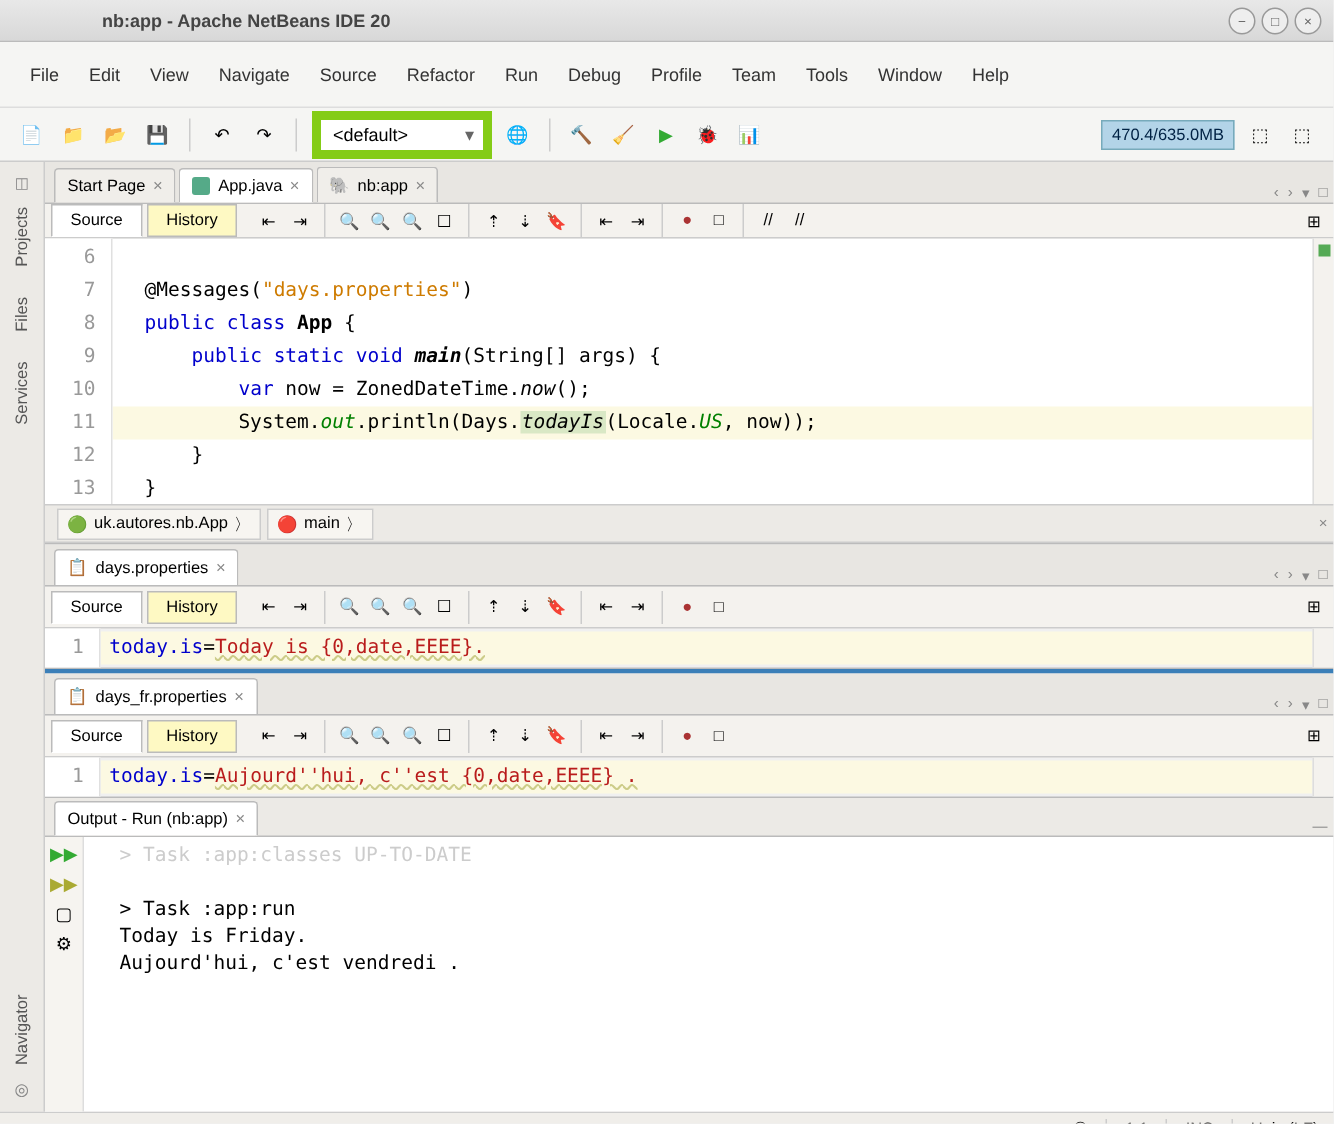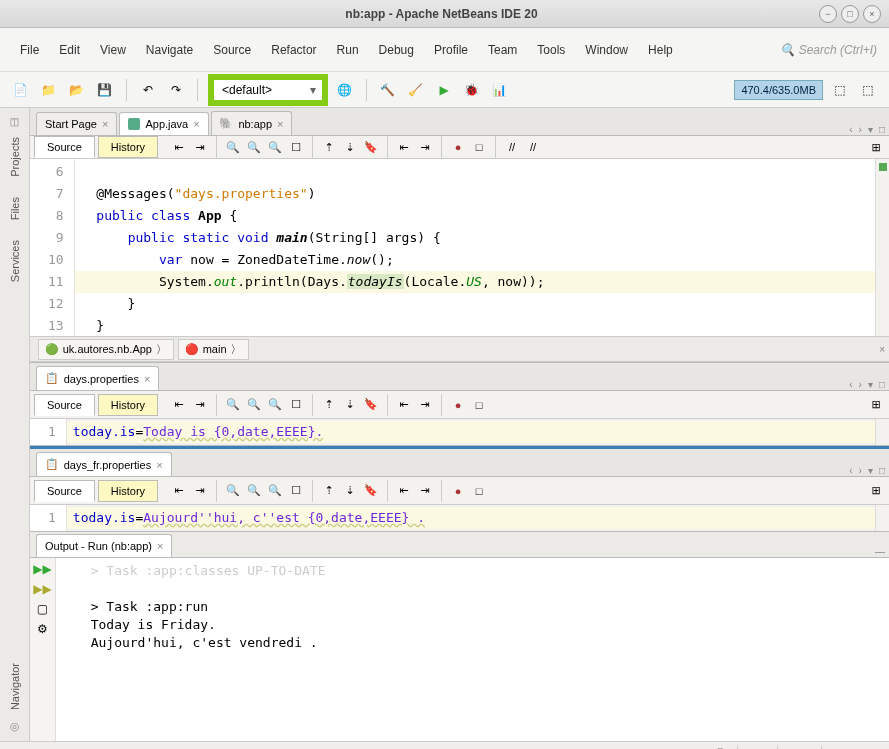--- a/index.html
+++ b/index.html
@@ -1,19 +1,19 @@
 <!DOCTYPE html>
 <html><head>
 <meta charset="utf-8">
 <style>
 * { box-sizing: border-box; margin: 0; padding: 0; }
 body { font-family: sans-serif; font-size: 12px; background: #f0f0f0; width: 889px; height: 749px; overflow: hidden; }
 
 .titlebar { height: 28px; background: linear-gradient(#e8e8e8,#d8d8d8); display: flex; align-items: center; padding: 0 8px; border-bottom: 1px solid #bbb; }
-.titlebar-title { flex: 1; text-align: center; font-weight: bold; color: #444; }
+.titlebar-title { flex: 1; text-align: left; font-weight: bold; color: #444; }
 .window-btn { width: 18px; height: 18px; border: 1px solid #999; border-radius: 50%; margin-left: 4px; background: #eee; display: flex; align-items: center; justify-content: center; font-size: 9px; color: #666; cursor: pointer; }
 
 .menubar { height: 44px; background: #f5f5f3; display: flex; align-items: center; padding: 0 12px; border-bottom: 1px solid #ddd; gap: 4px; }
 .menubar-item { padding: 4px 8px; color: #333; cursor: pointer; }
 .search-box { flex: 1; text-align: right; color: #999; font-style: italic; }
 .search-box::before { content: "🔍 "; }
 
 .toolbar { height: 36px; background: #f5f5f3; display: flex; align-items: center; padding: 0 10px; gap: 6px; border-bottom: 1px solid #ccc; }
 .tbtn { width: 22px; height: 22px; display: flex; align-items: center; justify-content: center; cursor: pointer; }
 .tsep { width: 1px; height: 22px; background: #ccc; margin: 0 4px; }
@@ -60,27 +60,27 @@
 
 .overview { width: 14px; background: #f4f2ee; border-left: 1px solid #ddd; position: relative; }
 .ov-green { position: absolute; top: 4px; right: 2px; width: 8px; height: 8px; background: #5a5; }
 
 .breadcrumb { height: 26px; background: #eceae6; border-top: 1px solid #ccc; border-bottom: 1px solid #ccc; display: flex; align-items: center; padding: 0 8px; gap: 4px; font-size: 11px; position: relative; }
 .bc-item { padding: 2px 6px; border: 1px solid #ccc; background: #f7f5f1; display: flex; align-items: center; gap: 4px; cursor: pointer; }
 
 .props-panel { display: flex; flex-direction: column; border-top: 1px solid #bbb; }
 .props-line { background: #fcf9e2; }
 .prop-key { color: #0000cc; }
-.prop-val { color: #6d28d9; }
+.prop-val { color: #b91c1c; }
 
 .output-panel { border-top: 1px solid #bbb; display: flex; flex-direction: column; }
 .out-tabs { height: 26px; background: #eceae6; display: flex; align-items: flex-end; padding-left: 6px; border-bottom: 1px solid #bbb; position: relative; }
 .out-body { flex: 1; display: flex; background: #fff; }
 .out-gutter { width: 26px; background: #f6f4f0; border-right: 1px solid #ddd; display: flex; flex-direction: column; align-items: center; padding-top: 4px; gap: 6px; }
-.out-content { flex: 1; font-family: monospace; font-size: 13px; padding: 4px 19px; line-height: 18px; white-space: pre; }
+.out-content { flex: 1; font-family: monospace; font-size: 13px; padding: 4px 8px; line-height: 18px; white-space: pre; }
 
 .statusbar { height: 22px; background: #f0eeea; border-top: 1px solid #ccc; display: flex; align-items: center; padding: 0 10px; font-size: 11px; }
 .sb-sep { border-left: 1px solid #ccc; height: 14px; margin: 0 12px; }
 .sb-spacer { flex: 1; }
 </style>
 </head>
 <body>
 
 <div class="titlebar">
   <span style="width:60px"></span>
@@ -97,21 +97,20 @@
   <span class="menubar-item">Navigate</span>
   <span class="menubar-item">Source</span>
   <span class="menubar-item">Refactor</span>
   <span class="menubar-item">Run</span>
   <span class="menubar-item">Debug</span>
   <span class="menubar-item">Profile</span>
   <span class="menubar-item">Team</span>
   <span class="menubar-item">Tools</span>
   <span class="menubar-item">Window</span>
   <span class="menubar-item">Help</span>
-  <span class="search-box">Search (Ctrl+I)</span>
 </div>
 
 <div class="toolbar">
   <span class="tbtn">📄</span>
   <span class="tbtn">📁</span>
   <span class="tbtn">📂</span>
   <span class="tbtn">💾</span>
   <span class="tsep"></span>
   <span class="tbtn">↶</span>
   <span class="tbtn">↷</span>

